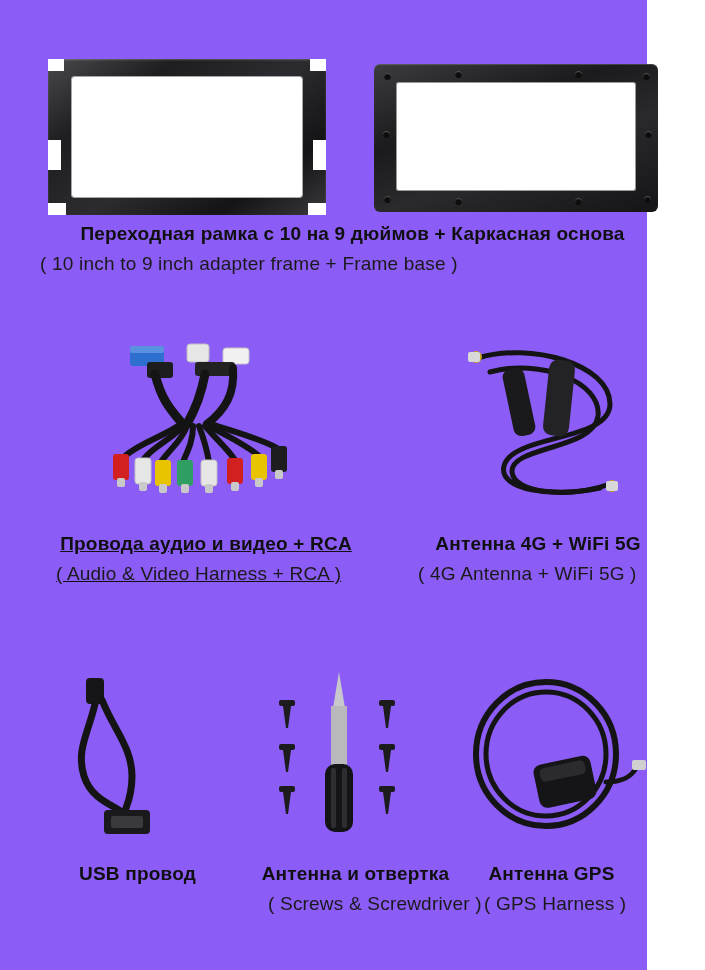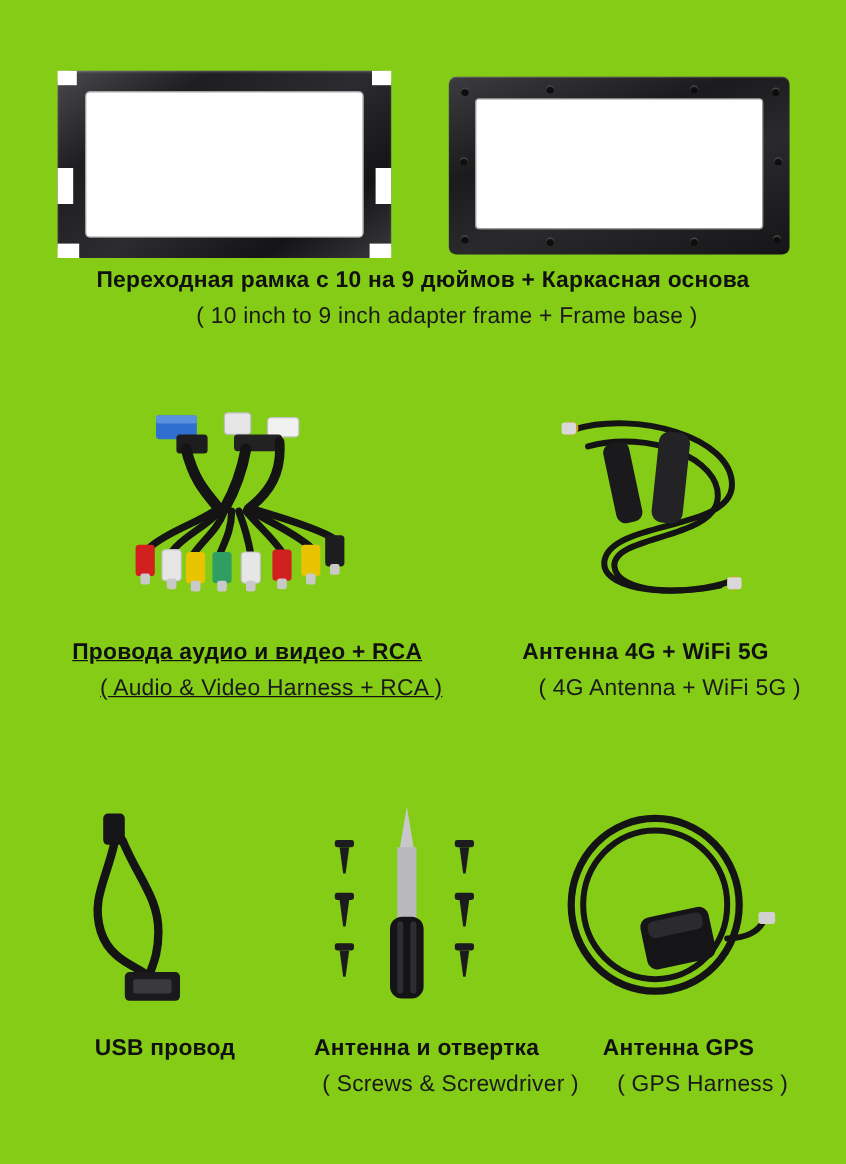--- a/index.html
+++ b/index.html
@@ -10,40 +10,40 @@
   body {
     width: 705px;
     height: 970px;
     font-family: "Liberation Sans", sans-serif;
     color: #111111;
     overflow: hidden;
     position: relative;
   }
 
   .page {
-    width: 705px;
+    width: 647px;
     height: 970px;
     position: relative;
-    background: #84cc16;
+    background: #8b5cf6;
   }
 
   
   .caption-ru {
     font-size: 19px;
     font-weight: bold;
     color: #101010;
     text-align: center;
     letter-spacing: 0.2px;
     line-height: 1.25;
   }
   .caption-en {
     font-size: 19px;
     font-weight: normal;
     color: #1a1a1a;
-    text-align: center;
+    text-align: left;
     letter-spacing: 0.2px;
     line-height: 1.3;
     margin-top: 6px;
     margin-left: 40px;
   }
 
   
   .section-frames {
     position: absolute;
     top: 0;
@@ -205,21 +205,21 @@
   }
   .caption-screws {
     position: absolute;
     top: 212px;
     left: 228px;
     width: 255px;
   }
   .caption-gps {
     position: absolute;
     top: 212px;
-    left: 458px;
+    left: 444px;
     width: 215px;
   }
 
   .caption-block .caption-en { white-space: nowrap; }
   .caption-wide .caption-ru,
   .caption-wide .caption-en { white-space: nowrap; }
 
   svg { display: block; }
 </style>
 </head>

